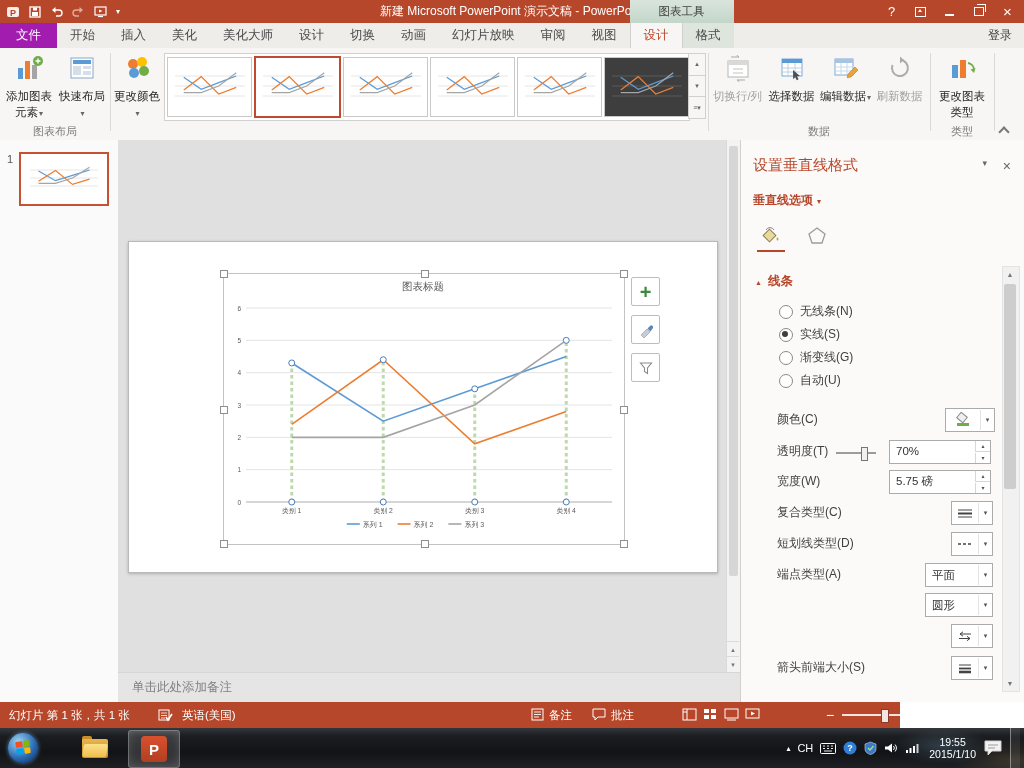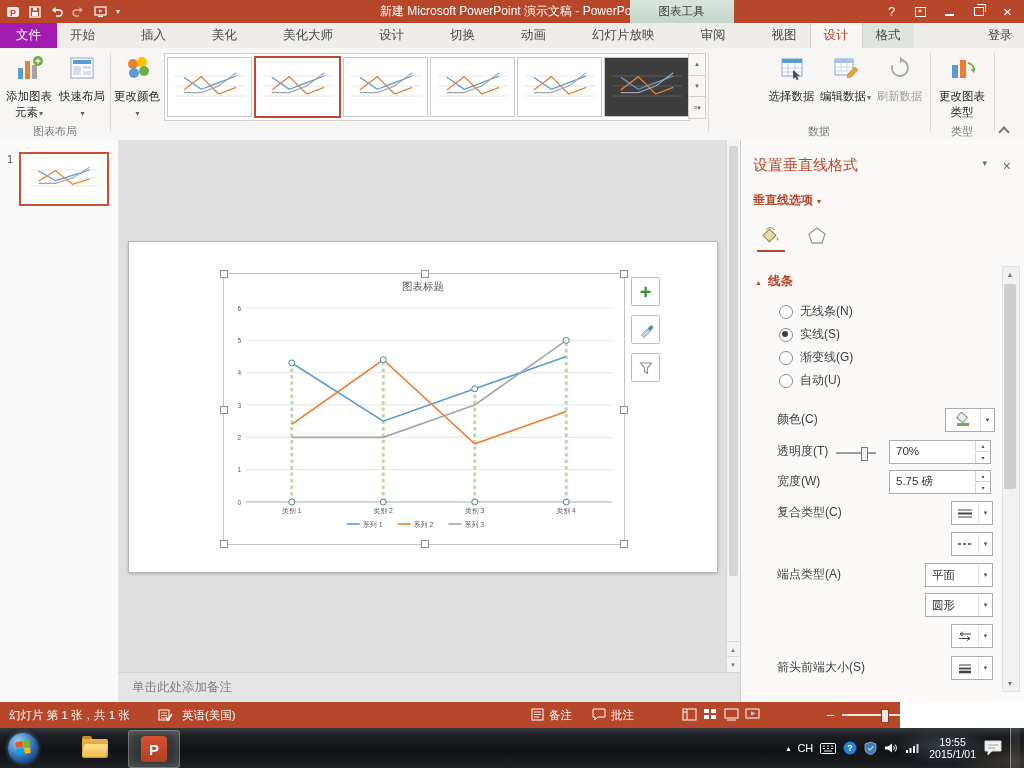--- a/index.html
+++ b/index.html
@@ -194,21 +194,21 @@
     <span class="wc">
         <span class="glyph-restore"></span>
       </span>
     <span class="wc" style="font-size:15px;">×</span>
   </div>
 </div>
 
 <div id="tabrow">
   <div id="tabstrip">
     <div class="tab file">文件</div>
-    <div id="tabs-normal" style="display:flex;gap:20px;">
+    <div id="tabs-normal" style="display:flex;">
         <div class="tab">开始</div>
         <div class="tab">插入</div>
         <div class="tab">美化</div>
         <div class="tab">美化大师</div>
         <div class="tab">设计</div>
         <div class="tab">切换</div>
         <div class="tab">动画</div>
         <div class="tab">幻灯片放映</div>
         <div class="tab">审阅</div>
         <div class="tab">视图</div>
@@ -324,20 +324,31 @@
         </svg>
       </div>
     </div>
   <div id="gal-scroll">
     <span class="gs-btn">▴</span>
     <span class="gs-btn">▾</span>
     <span class="gs-btn">≡▾</span>
   </div>
   <div class="gdiv" style="left:708px;"></div>
 
+  <div class="bigbtn disabled" style="left:711px;width:53px;">
+    <span class="bicon">
+      <svg width="26" height="27">
+          <rect x="3" y="6" width="20" height="16" fill="#fff" stroke="#B5B5B5"></rect>
+          <rect x="3" y="6" width="20" height="4" fill="#D9D9D9"></rect>
+          <path d="M8 14 h10 M8 18 h10" stroke="#C3C3C3"></path>
+          <path d="M6 2 h8 l-2.5 -2 M20 25 h-8 l2.5 2" stroke="#A8A8A8" fill="none"></path>
+        </svg>
+    </span>
+    <span class="blabel"><span>切换行/列</span></span>
+  </div>
   <div class="bigbtn" style="left:765px;width:53px;">
     <span class="bicon">
       <svg width="26" height="27">
           <rect x="3" y="4" width="20" height="17" fill="#fff" stroke="#7DA7D8"></rect>
           <rect x="3" y="4" width="20" height="4" fill="#5B9BD5"></rect>
           <path d="M9 8 v13 M16 8 v13 M3 13 h20 M3 17 h20" stroke="#BDD0E4"></path>
           <path d="M14 15 l7 6 l-3 .2 l1.6 3 l-1.8 1 l-1.6 -3 l-2 2 z" fill="#4F4F4F"></path>
         </svg>
     </span>
     <span class="blabel"><span>选择数据</span></span>
@@ -564,20 +575,23 @@
     <span class="dd-ic">
         <svg width="18" height="12">
           <path d="M2 3 h14" stroke="#444" stroke-width="1"></path>
           <path d="M2 6.5 h14" stroke="#444" stroke-width="2"></path>
           <path d="M2 10 h14" stroke="#444" stroke-width="1"></path>
         </svg>
       </span>
     <span class="dd-arrow">▾</span>
   </div>
 
+  <div class="prow" style="top:392px;">
+    <span class="plabel">短划线类型(D)</span>
+  </div>
   <div class="dd dd-icon" style="left:210px;top:392px;">
     <span class="dd-ic">
         <svg width="18" height="12">
           <path d="M2 6 h14" stroke="#444" stroke-width="1.4" stroke-dasharray="3 2"></path>
         </svg>
       </span>
     <span class="dd-arrow">▾</span>
   </div>
 
   <div class="prow" style="top:423px;">
@@ -740,21 +754,21 @@
     <span class="tray-ic">
       <svg width="14" height="12">
           <rect x="1" y="8" width="2" height="3" fill="#fff"></rect>
           <rect x="4.5" y="6" width="2" height="5" fill="#fff"></rect>
           <rect x="8" y="4" width="2" height="7" fill="#fff"></rect>
           <rect x="11.5" y="2" width="2" height="9" fill="#CFCFCF"></rect>
         </svg>
     </span>
     <span id="clock">
       <div>19:55</div>
-      <div>2015/1/01</div>
+      <div>2015/1/10</div>
     </span>
     <span class="tray-ic">
       <svg width="20" height="18">
           <path d="M2 2 h16 v10 h-9 l-4 4 v-4 h-3 z" fill="#F2F2F2" stroke="#D0D0D0"></path>
           <path d="M5 6 h10 M5 9 h7" stroke="#9C9C9C" stroke-width="1.1"></path>
         </svg>
     </span>
     <span id="show-desktop"></span>
   </div>
 </div>

